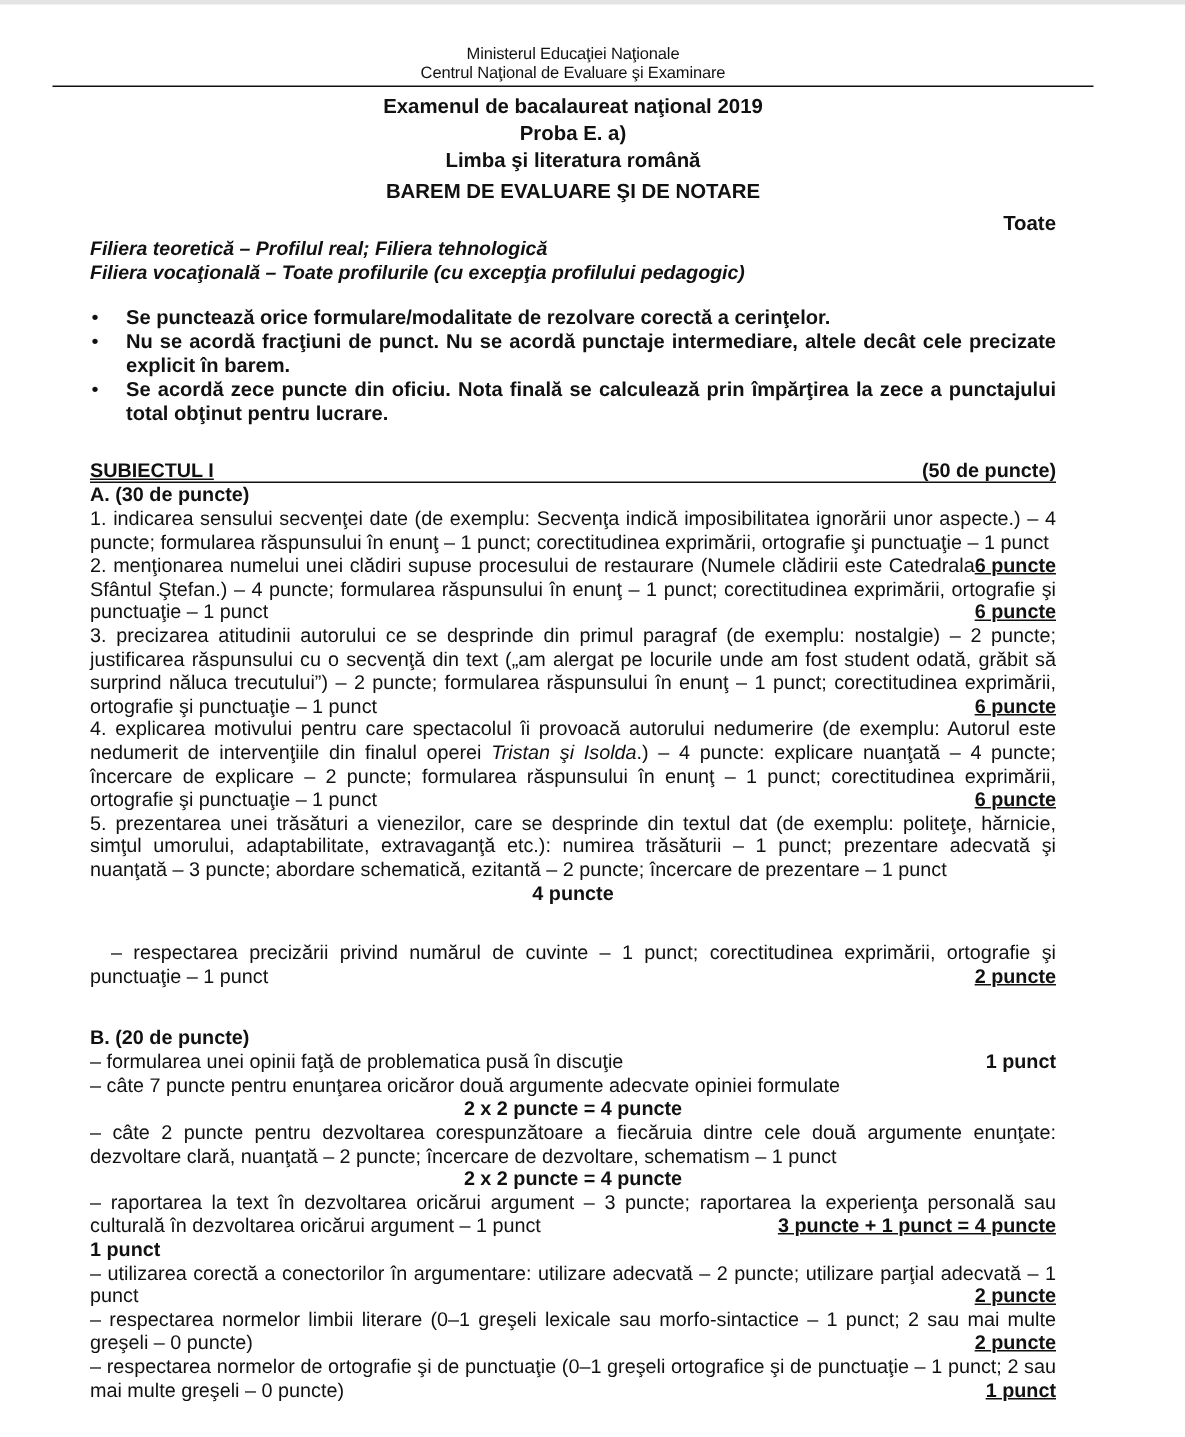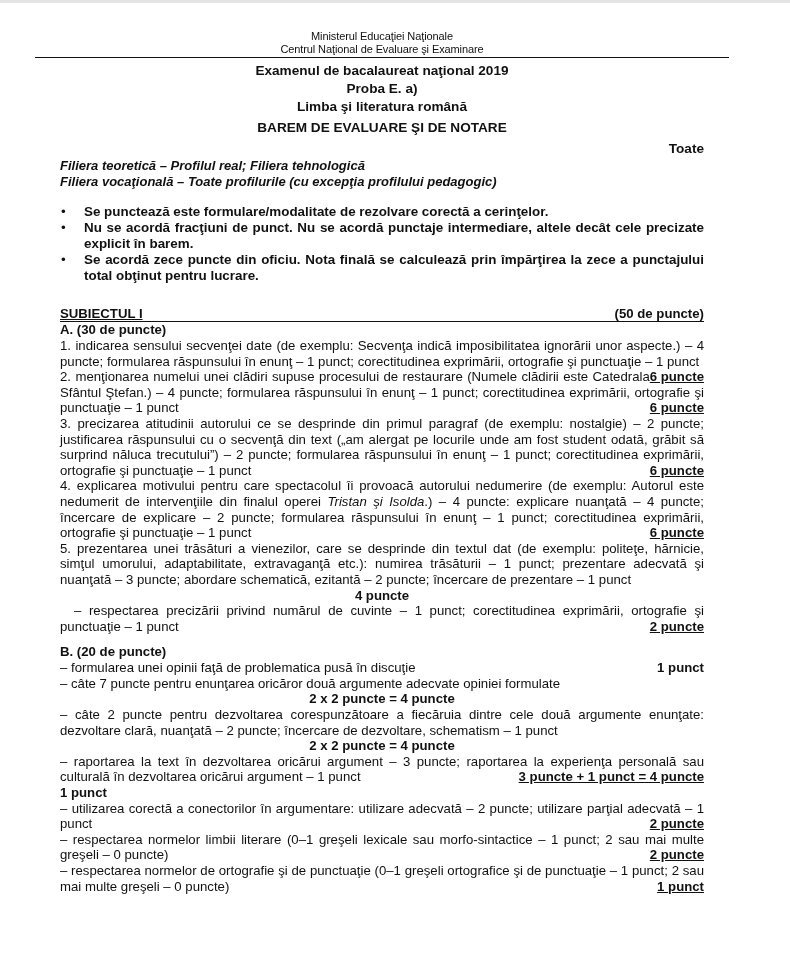--- a/index.html
+++ b/index.html
@@ -14,27 +14,27 @@
   .title.barem { margin-top: 3px; }
   .model { text-align: right; font-weight: bold; font-size: 13.6px; margin-top: 3px; line-height: 18px; }
   .filiera { font-weight: bold; font-style: italic; font-size: 13px; line-height: 16px; }
   .bullets { margin-top: 14px; padding: 0; list-style: none; }
   .bullets li { position: relative; padding-left: 24px; font-weight: bold; text-align: justify; line-height: 16px; font-size: 13.4px; }
   .bullets li::before { content: "•"; position: absolute; left: 1px; top: 0; font-weight: normal; }
   .subj { display: flex; justify-content: space-between; font-weight: bold; margin-top: 22px;
           border-bottom: 1.3px solid #111; line-height: 15px; }
   .subj .left { text-decoration: underline; }
   .sec-head { font-weight: bold; line-height: 16px; }
-  .sec-head.b { margin-top: 10px; }
+  .sec-head.b { margin-top: 26px; }
   .item { text-align: justify; }
   .item .pts { float: right; font-weight: bold; text-decoration: underline; }
   .rowline { display: flex; justify-content: space-between; text-align: center; }
   .rowline .pts { font-weight: bold; white-space: nowrap; }
   .pts-right { text-align: center; font-weight: bold; }
-  .indent { text-indent: 14px; }
+  .indent { text-indent: 14px; margin-top: 24px; }
   i.ital { font-style: italic; }
 </style>
 </head>
 <body>
 
 <div class="topbar"></div>
 
 <div class="page">
   <div class="hdr-small">Ministerul Educaţiei Naţionale</div>
   <div class="hdr-small">Centrul Naţional de Evaluare şi Examinare</div>
@@ -42,21 +42,21 @@
 
   <div class="title t1">Examenul de bacalaureat naţional 2019</div>
   <div class="title">Proba E. a)</div>
   <div class="title">Limba şi literatura română</div>
   <div class="title barem">BAREM DE EVALUARE ŞI DE NOTARE</div>
   <div class="model">Toate</div>
   <div class="filiera">Filiera teoretică – Profilul real; Filiera tehnologică</div>
   <div class="filiera">Filiera vocaţională – Toate profilurile (cu excepţia profilului pedagogic)</div>
 
   <ul class="bullets">
-    <li>Se punctează este formulare/modalitate de rezolvare corectă a cerinţelor.</li>
+    <li>Se punctează orice formulare/modalitate de rezolvare corectă a cerinţelor.</li>
     <li>Nu se acordă fracţiuni de punct. Nu se acordă punctaje intermediare, altele decât cele precizate explicit în barem.</li>
     <li>Se acordă zece puncte din oficiu. Nota finală se calculează prin împărţirea la zece a punctajului total obţinut pentru lucrare.</li>
   </ul>
 
   <div class="subj">
     <span class="left">SUBIECTUL I</span>
     <span>(50 de puncte)</span>
   </div>
 
   <div class="sec-head">A. (30 de puncte)</div>

